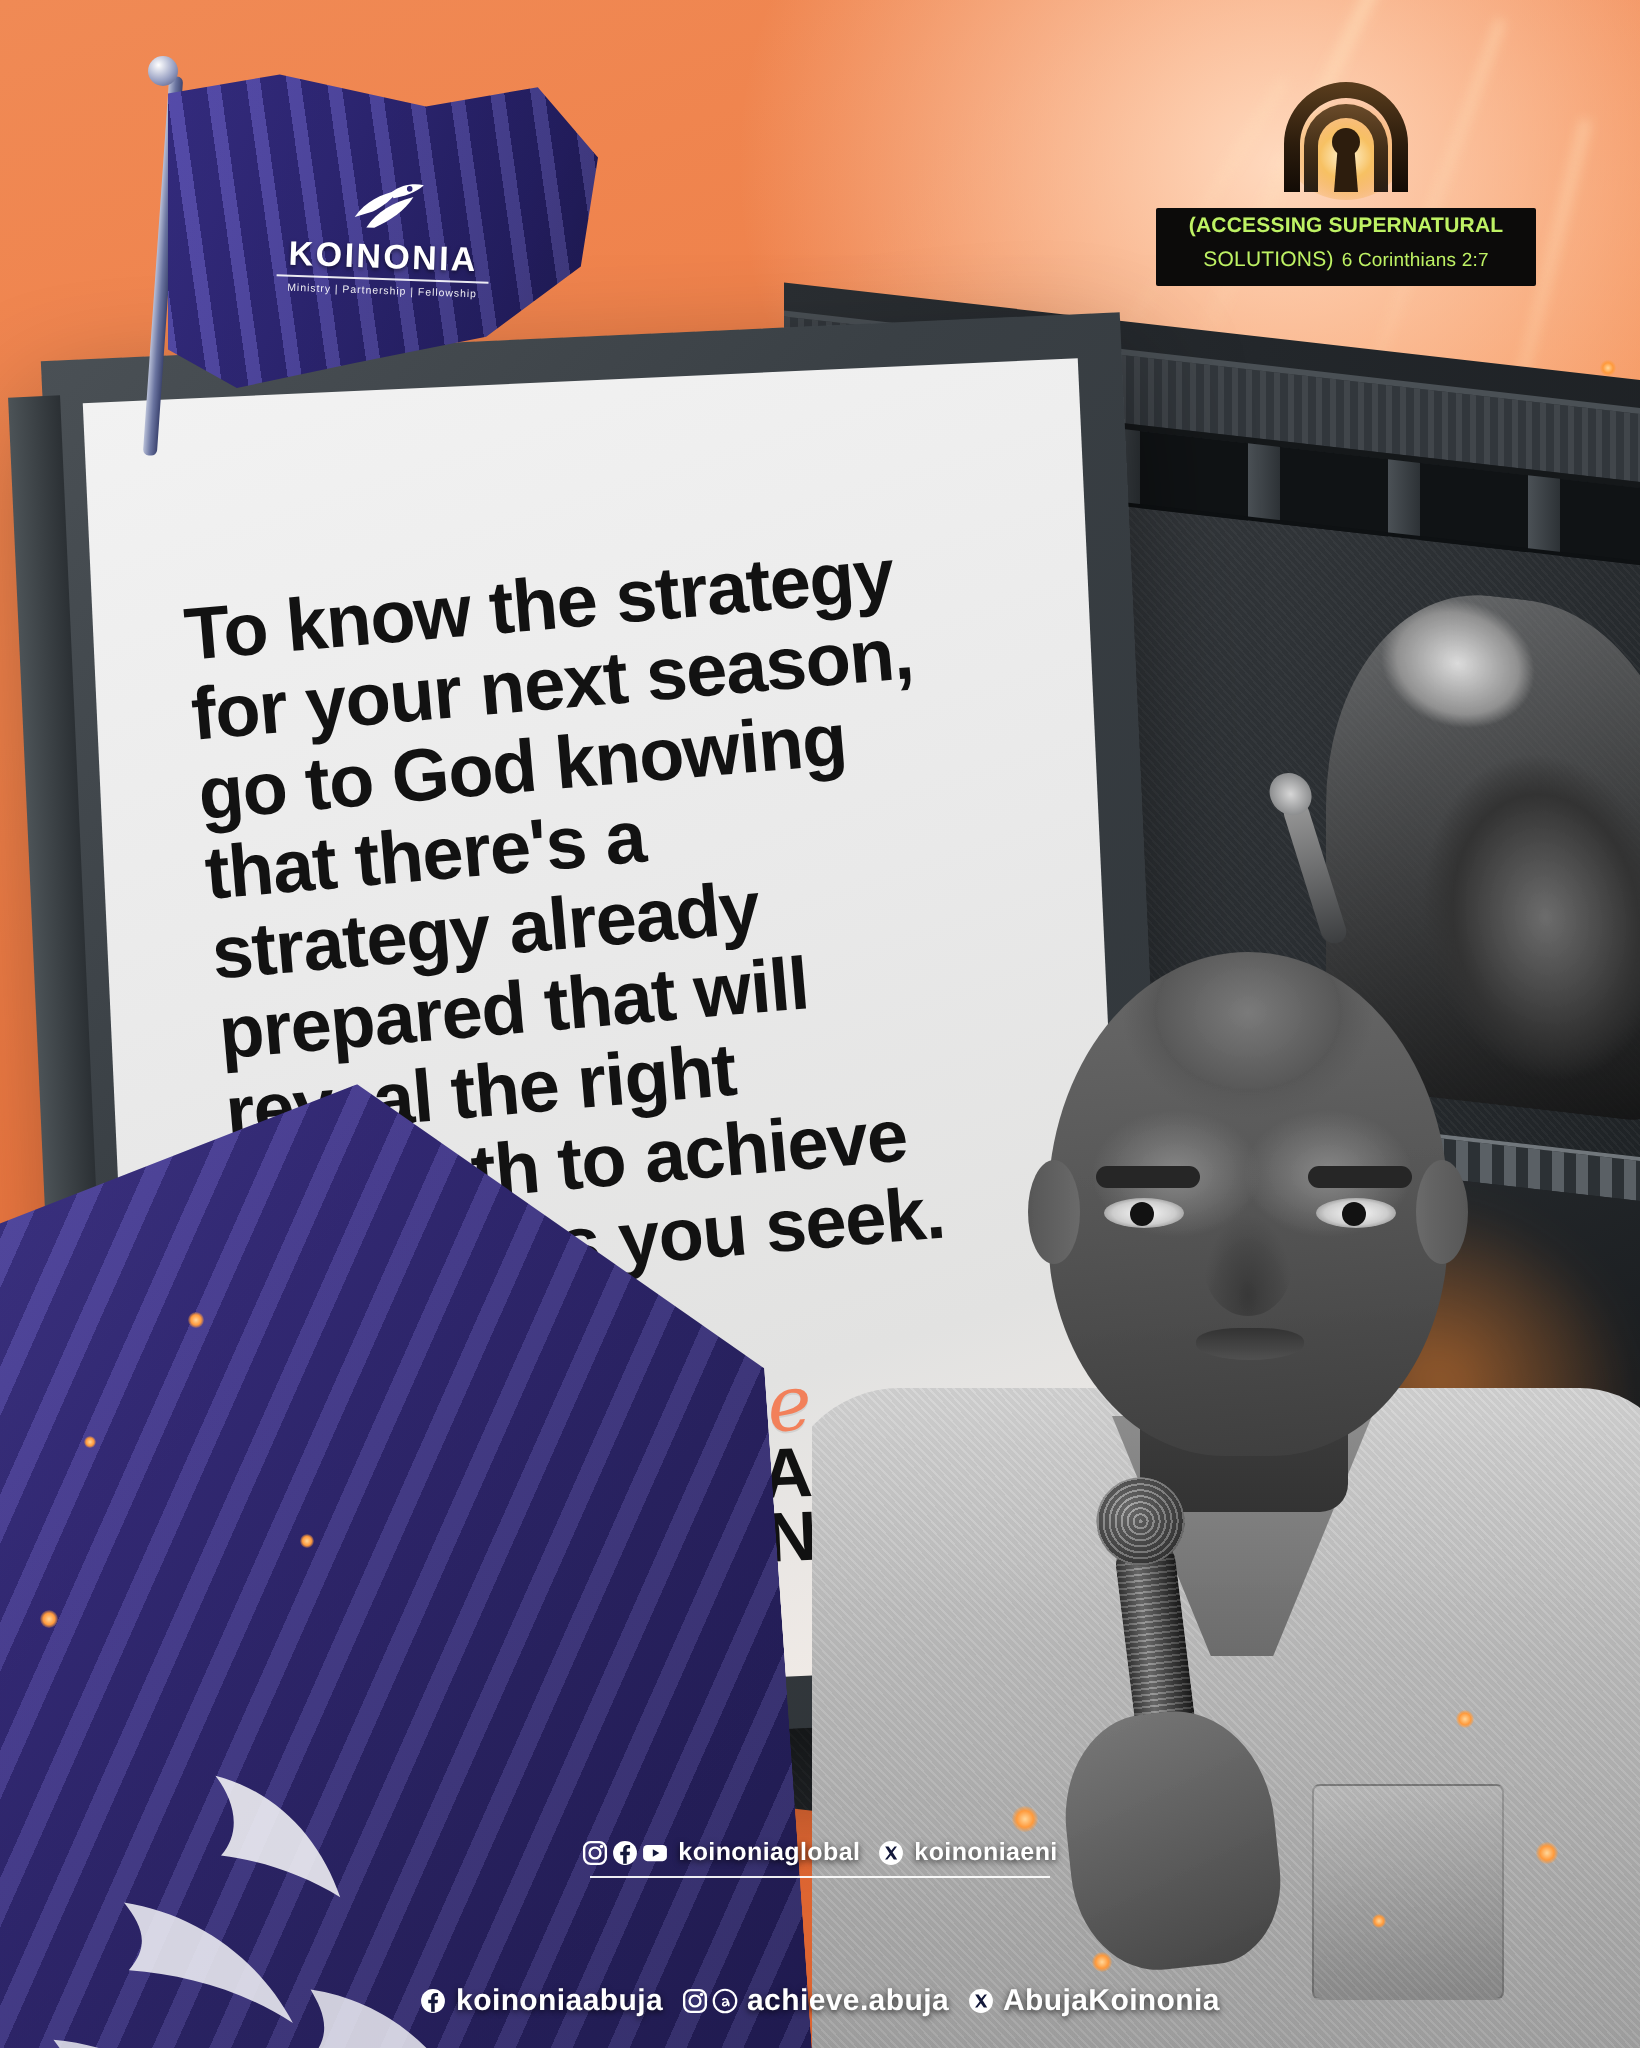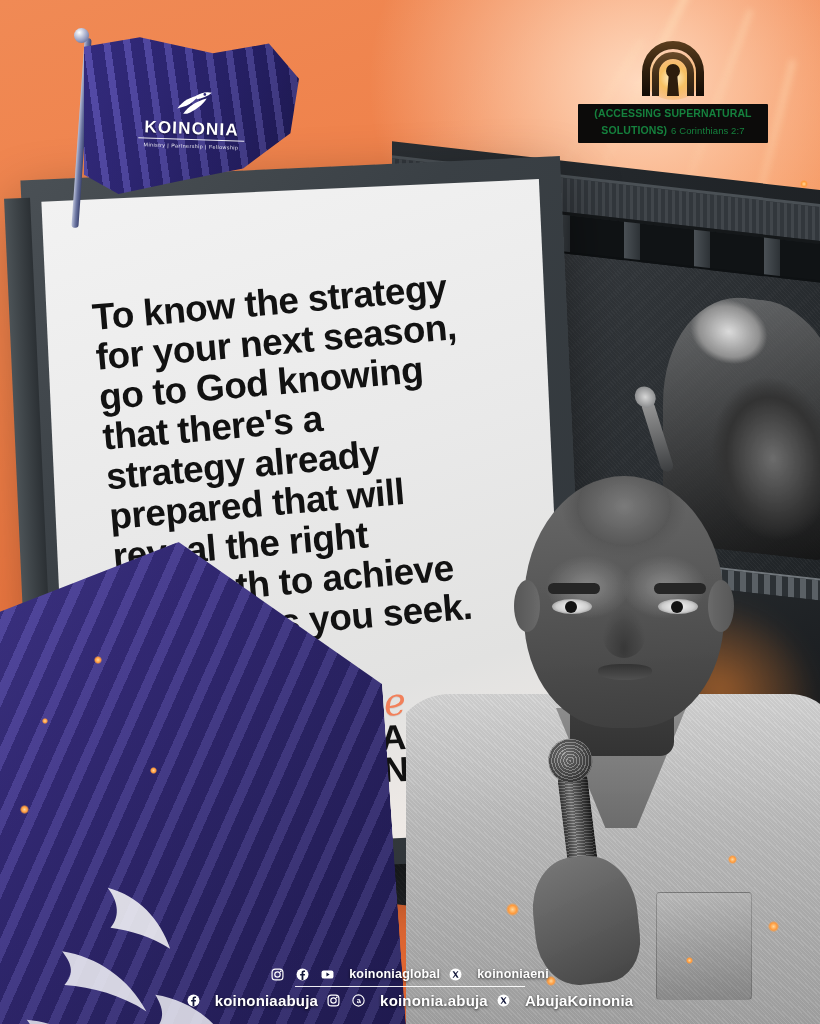--- a/index.html
+++ b/index.html
@@ -291,37 +291,37 @@
     background:linear-gradient(180deg,#2b2420 0%, #0c0a09 48%, #6a5b4e 70%, #1a1512 100%);
     -webkit-background-clip:text; background-clip:text; color:transparent;
   }
   .t-of {
     font-family:"Liberation Serif", serif; font-weight:700; font-size:40px;
     letter-spacing:-1px; line-height:.9; margin-top:-3px;
     background:linear-gradient(180deg,#3a312b 0%, #0d0b0a 46%, #7c6b5b 68%, #15110f 100%);
     -webkit-background-clip:text; background-clip:text; color:transparent;
   }
   .t-sub {
-    background:#0c0b0a; color:#15803d; padding:4px 6px 5px; margin-top:4px;
+    background:#0c0b0a; color:#bef264; padding:4px 6px 5px; margin-top:4px;
     line-height:1.12; border-radius:1px;
   }
   .t-sub .l1 { font-weight:800; font-size:10.5px; letter-spacing:.1px; }
-  .t-sub .l2 { font-weight:700; font-size:10.5px; letter-spacing:.1px; }
+  .t-sub .l2 { font-weight:400; font-size:10.5px; letter-spacing:.1px; }
   .t-sub .ref { font-weight:400; font-size:9.5px; letter-spacing:.1px; }
 
   
   .footer {
     position:absolute; left:0; right:0; bottom:16px; z-index:30;
     text-align:center; color:#fff;
     text-shadow:0 1px 3px rgba(0,0,0,.75);
   }
   .f-row { display:flex; justify-content:center; align-items:center; gap:9px; line-height:1; }
   .f-row.r1 { font-size:12.5px; font-weight:700; }
   .f-row.r2 { font-size:15px; font-weight:700; margin-top:6px; }
-  .f-grp { display:flex; align-items:center; gap:12px; }
+  .f-grp { display:flex; align-items:center; gap:2px;margin-top:48px; }
   .f-grp .lbl { margin-left:3px; letter-spacing:.2px; }
   .f-rule { width:230px; height:1.4px; background:#fff; margin:5px auto 0; opacity:.92; }
   .ic { width:13px; height:13px; display:inline-block; vertical-align:middle; }
 
   
   .ember { position:absolute; border-radius:50%; z-index:20; pointer-events:none;
     background:radial-gradient(circle,#ffd79a 0%, #ff9a3c 45%, rgba(255,120,30,0) 75%); }
 </style>
 </head>
 <body>
@@ -503,21 +503,21 @@
       <div class="f-grp">
         <svg class="ic" viewBox="0 0 24 24">
             <rect x="2" y="2" width="20" height="20" rx="6" fill="none" stroke="#fff" stroke-width="2.2"></rect>
             <circle cx="12" cy="12" r="5" fill="none" stroke="#fff" stroke-width="2.2"></circle>
             <circle cx="18" cy="6" r="1.6" fill="#fff"></circle>
           </svg>
         <svg class="ic" viewBox="0 0 24 24">
             <circle cx="12" cy="12" r="10.4" fill="none" stroke="#fff" stroke-width="2"></circle>
             <path d="M15.4 12.3c-.2-2-1.6-3-3.4-3-1.4 0-2.5.6-2.9 1.8l1.5.5c.2-.6.7-.9 1.4-.9.9 0 1.5.5 1.7 1.5-3.1.1-4.6 1.1-4.6 2.7 0 1.3 1.1 2.2 2.6 2.2 1.4 0 2.4-.7 2.9-1.8.3.9.2 1.6.2 1.6h1.4s.2-1.3-.1-3.1zm-3.6 3.2c-.6 0-1.1-.3-1.1-.8 0-.7.8-1.2 2.9-1.3-.2 1.3-1 2.1-1.8 2.1z" fill="#fff"></path>
           </svg>
-        <span class="lbl">koinonia.abuja</span>
+        <span class="lbl">achieve.abuja</span>
       </div>
       <div class="f-grp">
         <svg class="ic" viewBox="0 0 24 24">
             <circle cx="12" cy="12" r="11" fill="#fff"></circle>
             <path d="M6.6 6h3.1l2.6 3.6L15.3 6h2.2l-4 5.2 4.2 6.8h-3.1l-2.8-4-3.1 4H6.5l4.3-5.6z" fill="#13183a"></path>
           </svg>
         <span class="lbl">AbujaKoinonia</span>
       </div>
     </div>
   </div>

